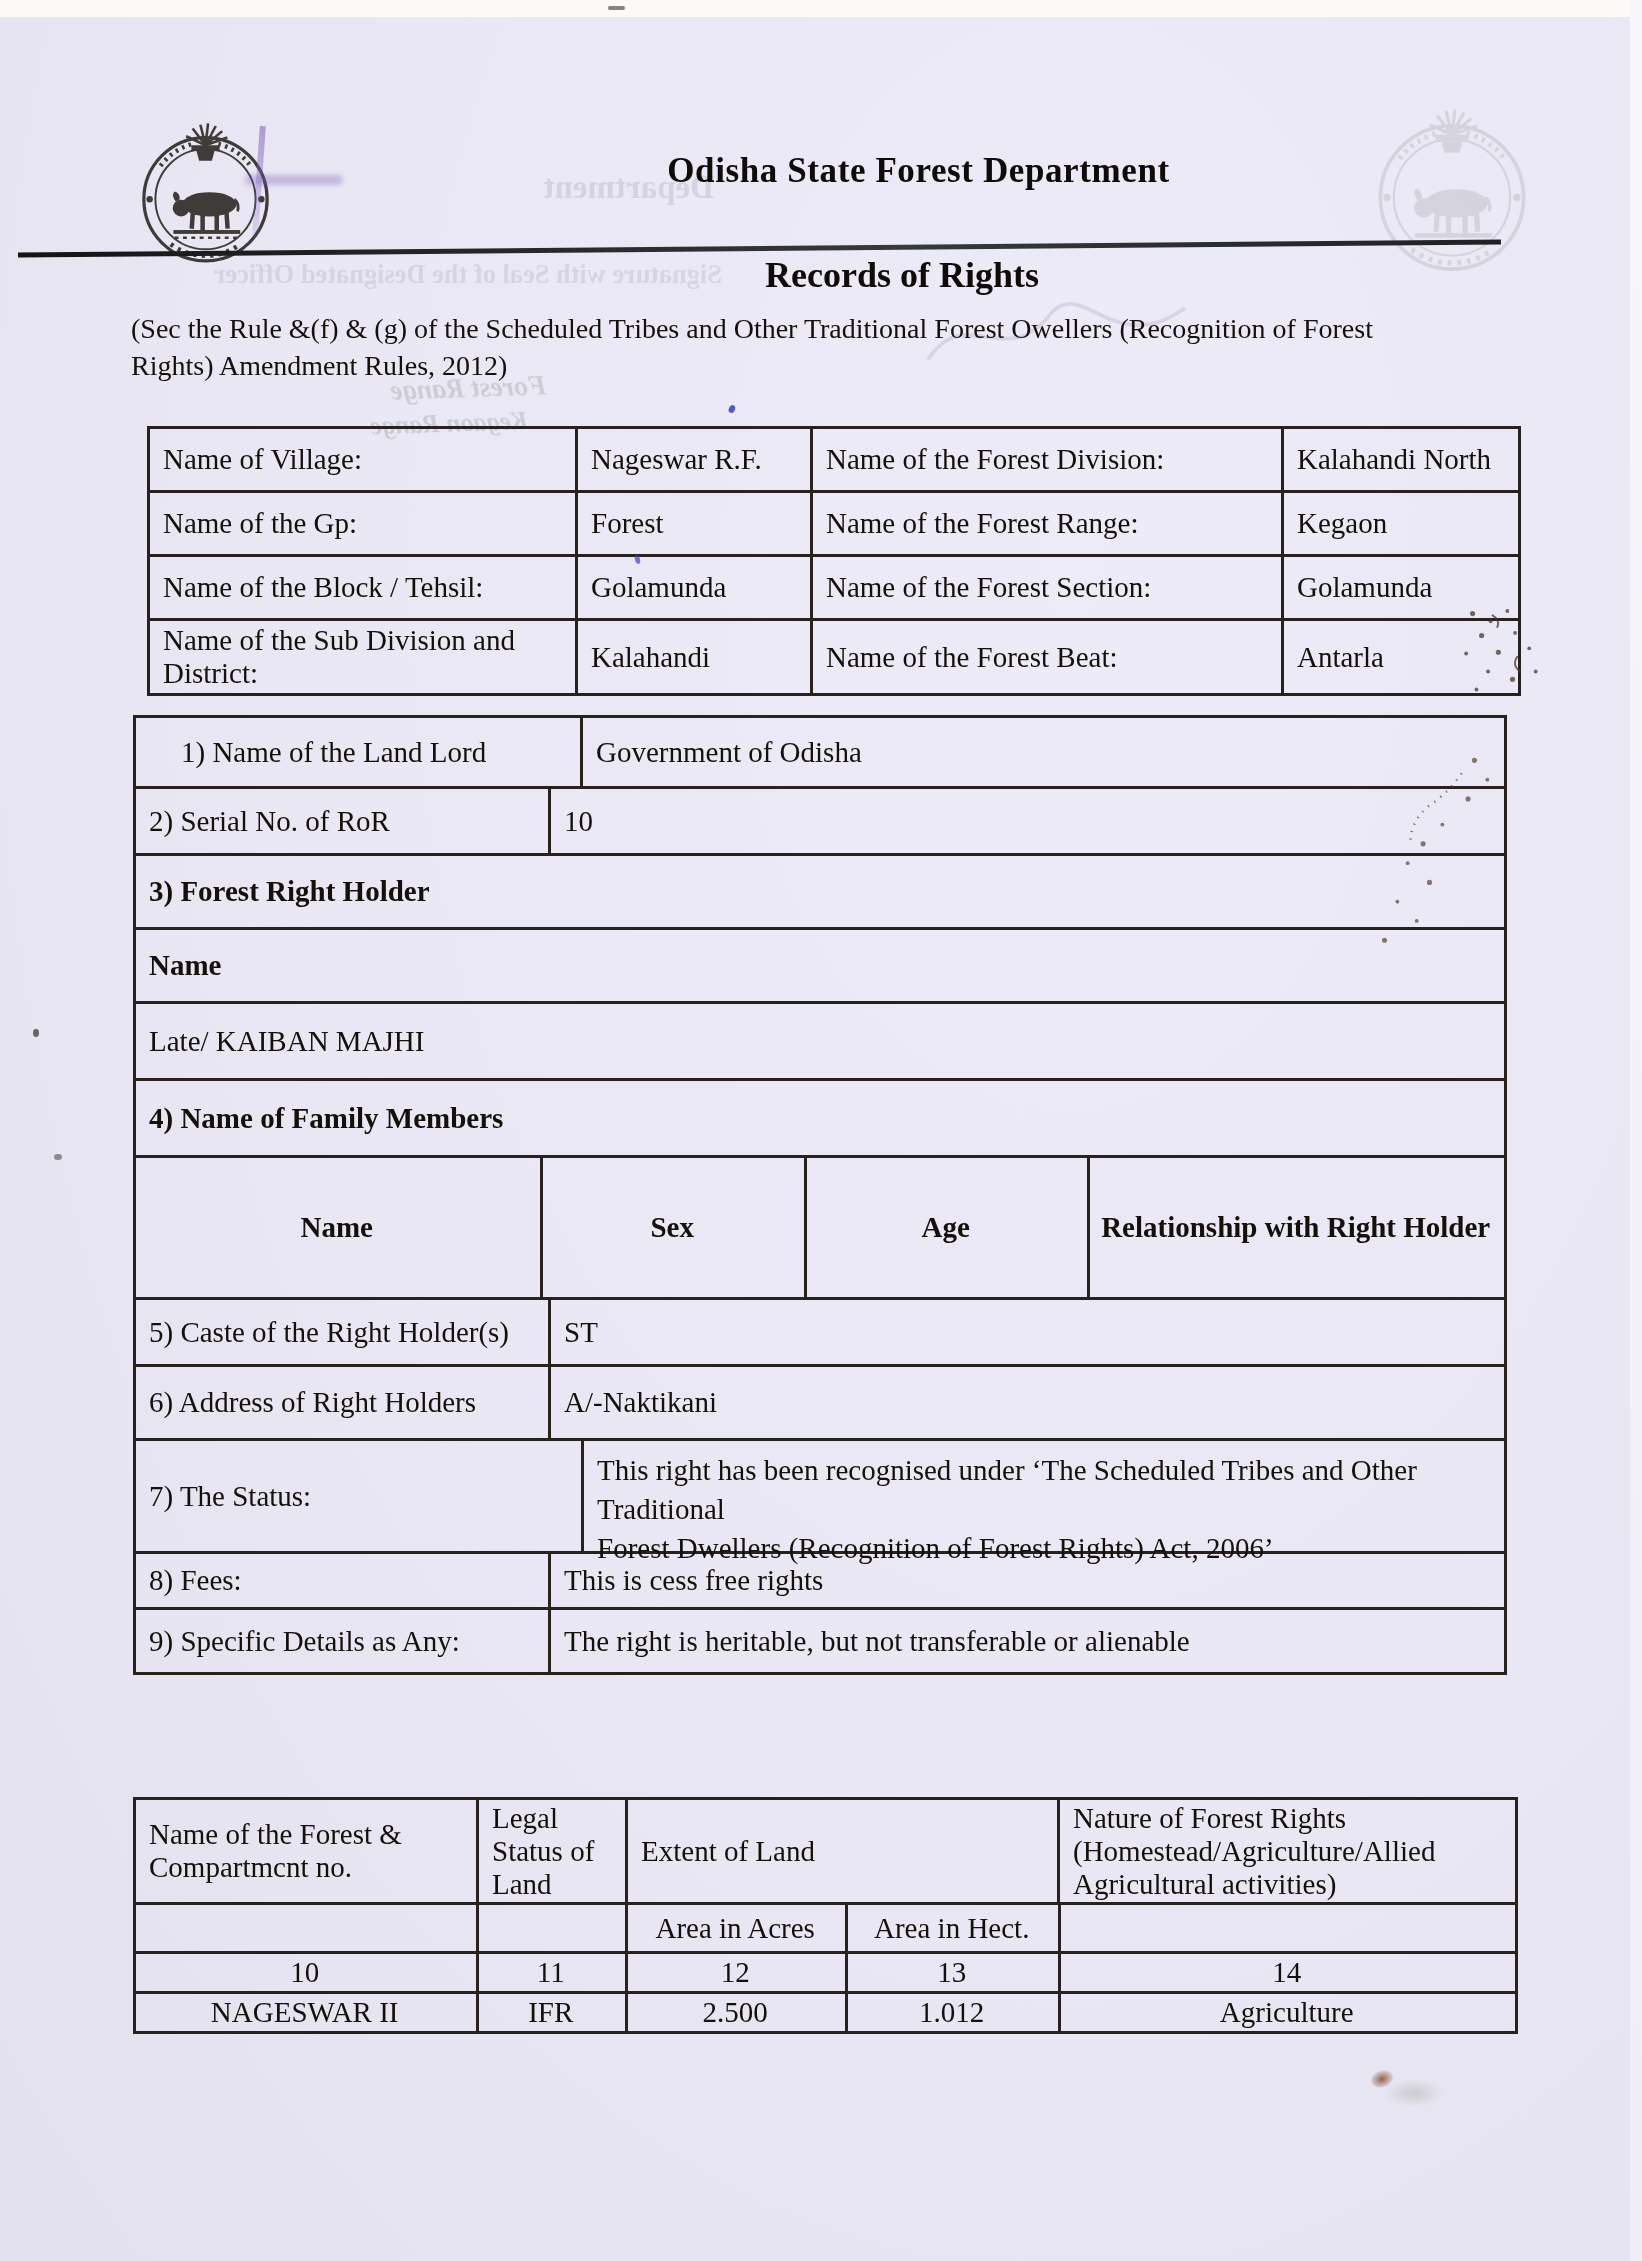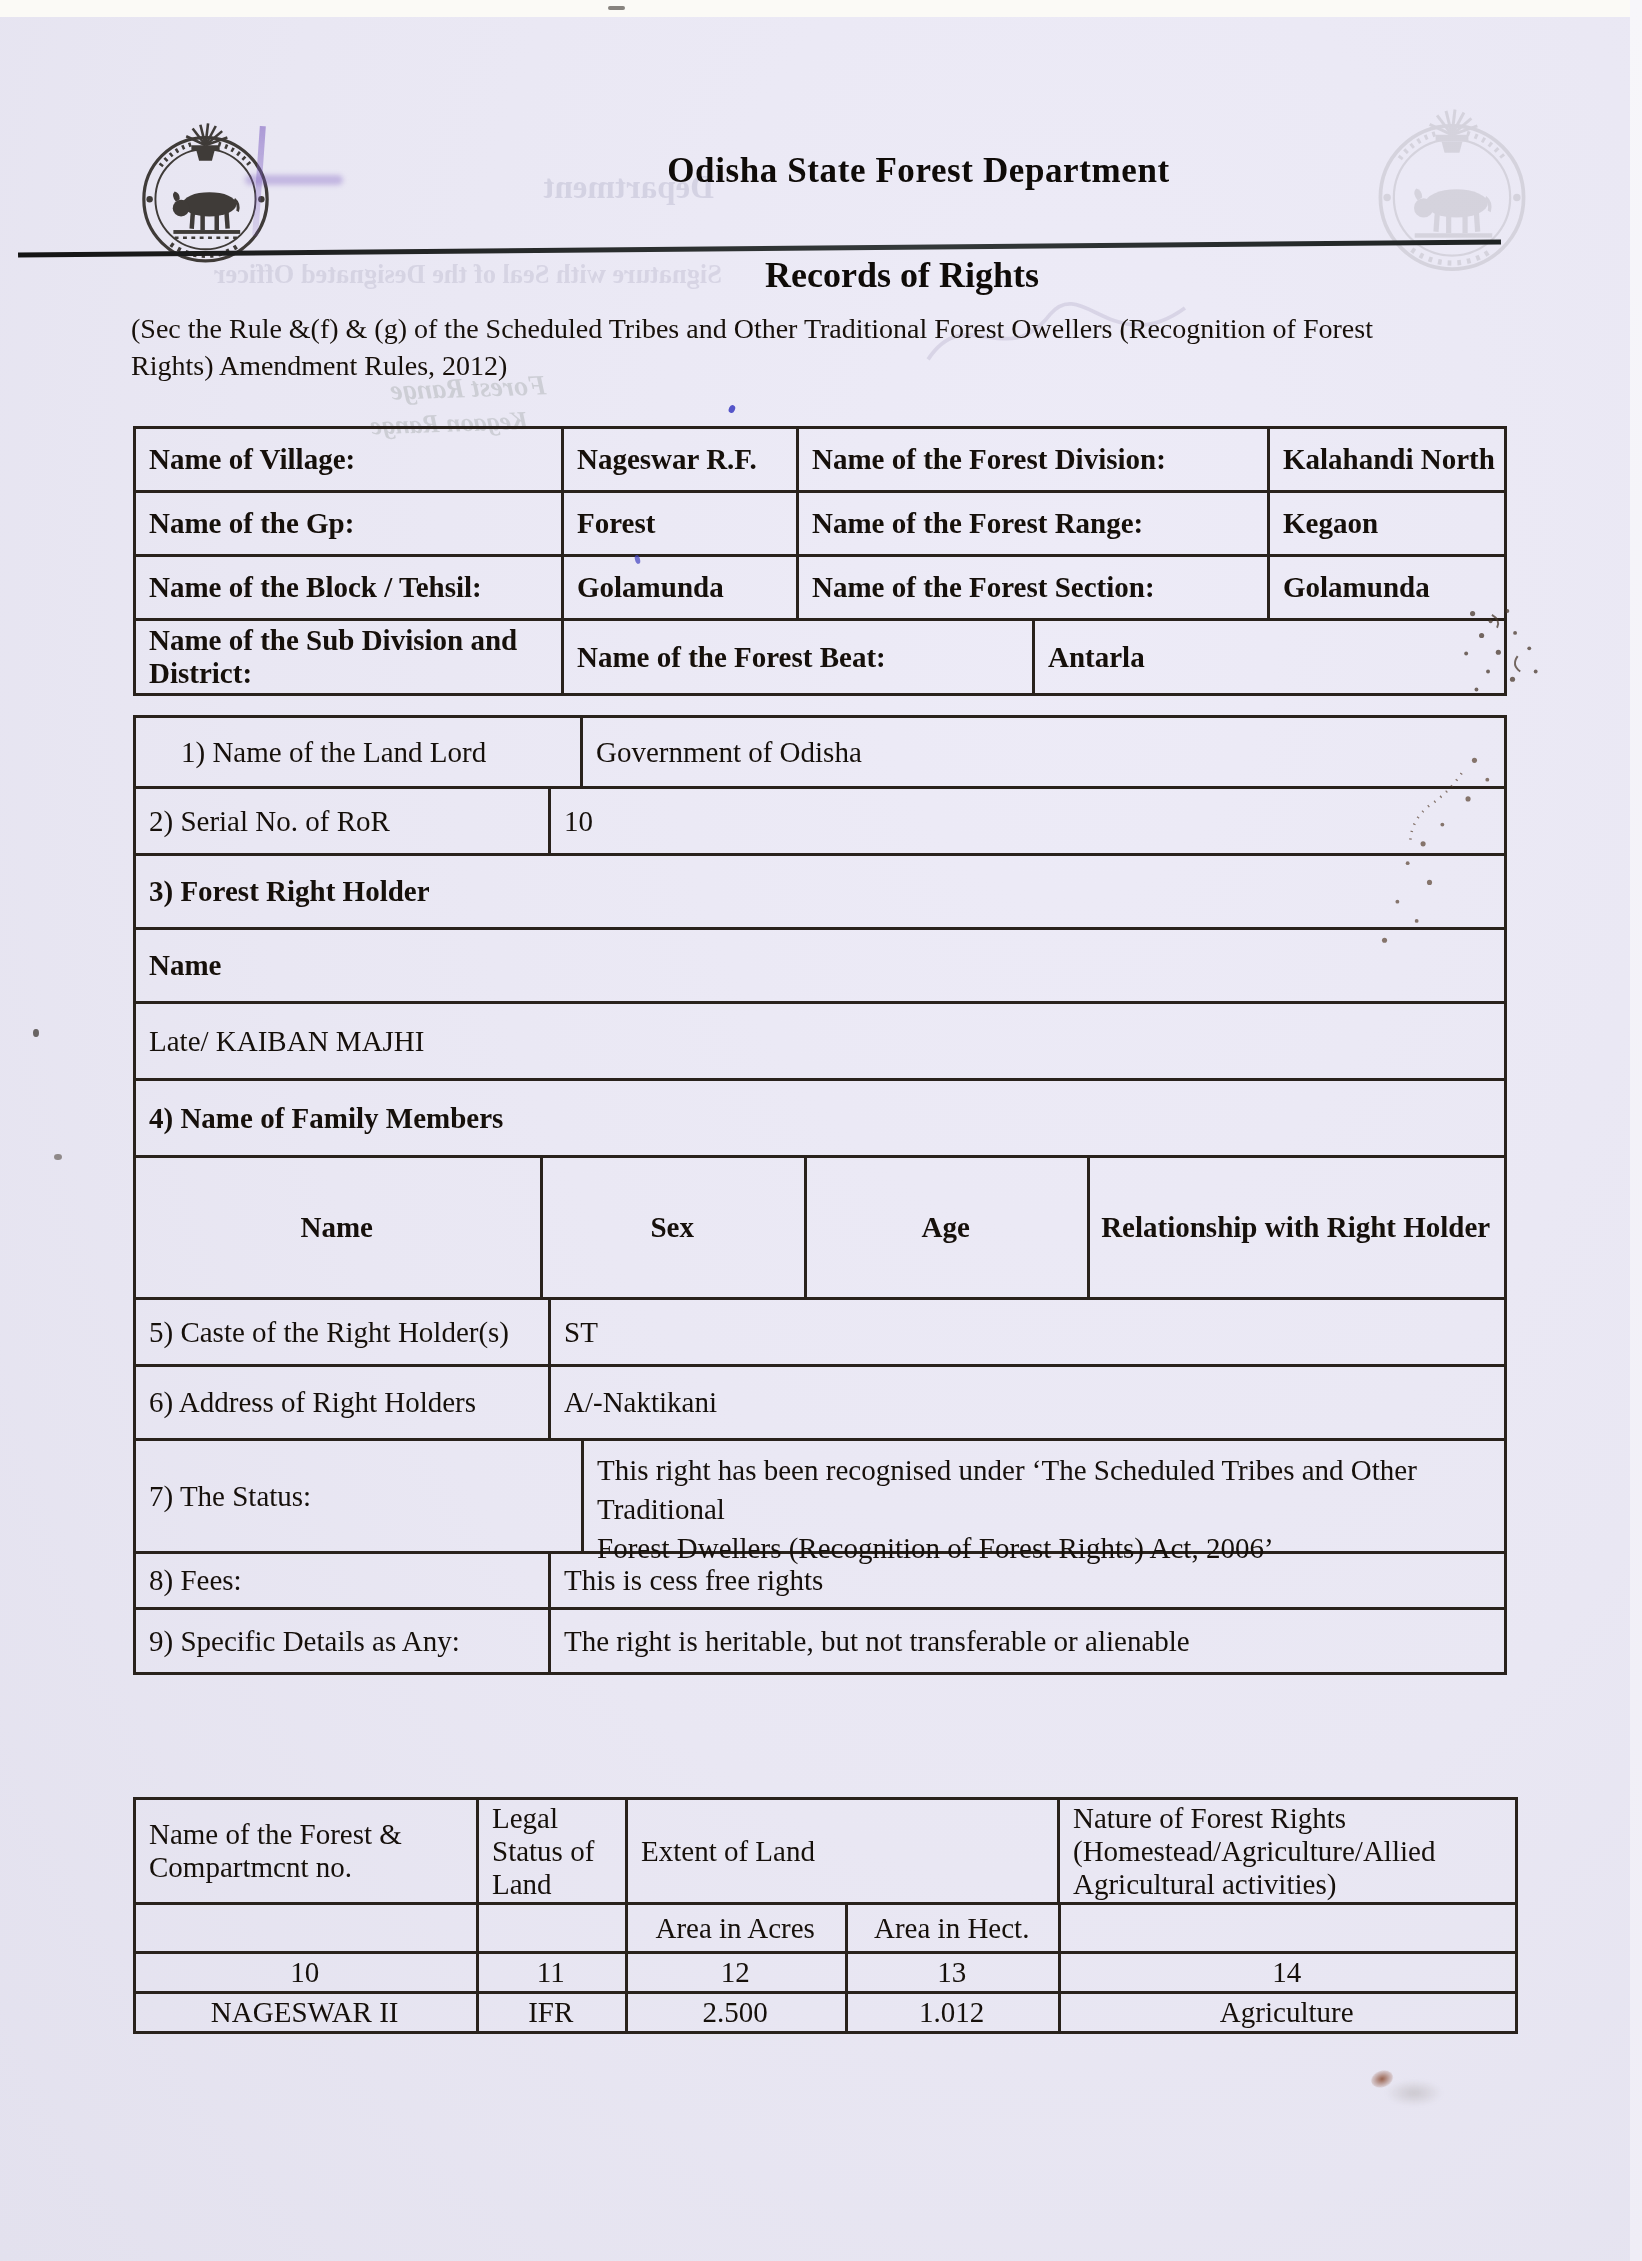--- a/index.html
+++ b/index.html
@@ -51,21 +51,21 @@
   .w660{width:425px;} .w365{width:235px;} .w731{width:471px;}
   
   .w640{width:412px;} .w627{width:404px;} .w420{width:264px;text-align:center;} .w440{width:283px;}
   
   .w528{width:340px;} .w231{width:149px;} .w341{width:220px;} .w330{width:213px;} .w671{width:432px;}
   
   .h95{height:61px;} .h112{height:72px;}
   .h105{height:68px;margin-left:32px;} .h100{height:64px;} .h110{height:71px;} .h115{height:74px;}
   .h215{height:139px;} .h132{height:85px;} .h170{height:110px;} .h82{height:53px;} .h96{height:62px;}
   .h158{height:102px;} .h72{height:46px;} .h57{height:37px;} .h58{height:37px;}
-  .t1{left:133px;top:426px;width:1368px;font-weight:bold;}
+  .t1{left:147px;top:426px;width:1368px;}
   .t2{left:133px;top:715px;width:1368px;}
   .t3{left:133px;top:1797px;width:1379px;}
 
   
   .speck{position:absolute;border-radius:50%;}
   .streak-purple{position:absolute;left:256px;top:126px;width:5.8px;height:110px;
     background:linear-gradient(180deg,rgba(122,91,191,.55),rgba(122,91,191,.15));
     transform:rotate(4deg);filter:blur(0.6px);}
   .smear-purple{position:absolute;left:245px;top:175px;width:98px;height:10.3px;
     background:rgba(122,91,191,.35);filter:blur(2.6px);border-radius:5.2px;}
@@ -165,20 +165,21 @@
       <div class="cell wfill">Kegaon</div>
     </div>
     <div class="row h95">
       <div class="cell w660">Name of the Block / Tehsil:</div>
       <div class="cell w365">Golamunda</div>
       <div class="cell w731">Name of the Forest Section:</div>
       <div class="cell wfill">Golamunda</div>
     </div>
     <div class="row h112">
       <div class="cell w660">Name of the Sub Division and District:</div>
+      <div class="cell w365">Kalahandi</div>
       <div class="cell w731">Name of the Forest Beat:</div>
       <div class="cell wfill">Antarla</div>
     </div>
   </div>
 
   <div class="tbl t2">
     <div class="row h105">
       <div class="cell w640">1) Name of the Land Lord</div>
       <div class="cell wfill">Government of Odisha</div>
     </div>

